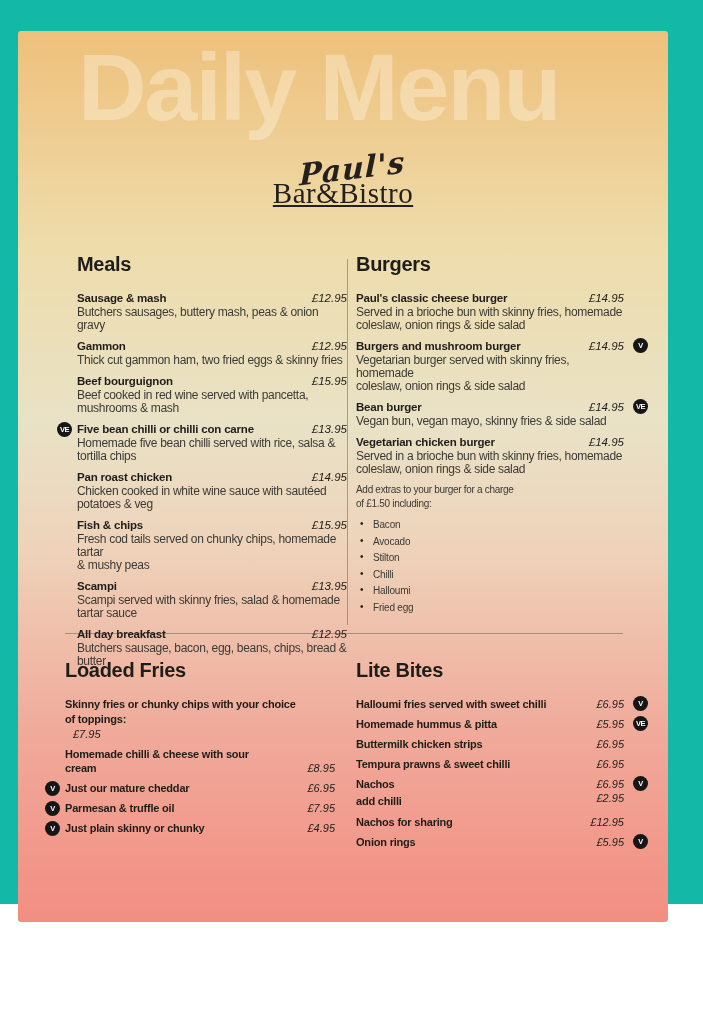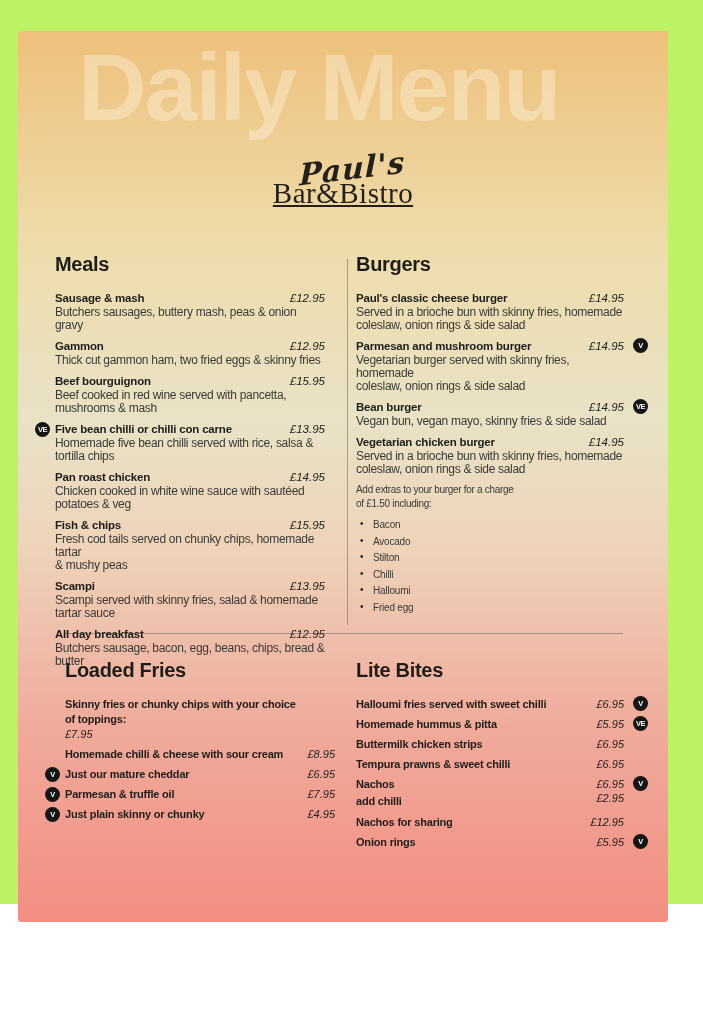--- a/index.html
+++ b/index.html
@@ -1,17 +1,17 @@
 <!DOCTYPE html>
 <html lang="en"><head>
 <meta charset="utf-8">
 <style>
   * { margin:0; padding:0; box-sizing:border-box; }
   html,body { width:703px; height:1024px; background:#ffffff; font-family:"Liberation Sans", sans-serif; }
-  .page { position:relative; width:703px; height:904px; background:#bef264; }
+  .page { position:relative; width:703px; height:904px; background:#14b8a6; }
   .card {
     position:absolute; left:18px; top:31px; width:650px; height:891px;
     border-radius:3px; overflow:hidden; color:#23211e;
     background:linear-gradient(180deg,
       #eec07b 0%, #eedcab 24%, #e9e2c6 44%,
       #eed3ba 58%, #f0ab9b 78%, #f28e82 100%);
   }
   .watermark {
     position:absolute; top:2px; left:60px; font-size:95px; font-weight:bold;
     letter-spacing:-2px; color:rgba(255,252,240,0.34); white-space:nowrap;
@@ -21,29 +21,29 @@
     display:inline-block; font-family:"DejaVu Serif", serif; font-style:italic;
     font-size:30px; font-weight:bold; transform:rotate(-7deg) skewX(-8deg);
     margin-left:18px; letter-spacing:1px;
   }
   .logo-name {
     font-family:"Liberation Serif", serif; font-size:29px; margin-top:-9px; letter-spacing:0.5px;text-decoration:underline;
   }
   .vrule { position:absolute; left:329px; top:228px; width:1px; height:366px; background:rgba(110,100,85,0.55); }
   .hrule { position:absolute; left:47px; top:602px; width:558px; height:1px; background:rgba(110,100,85,0.55); }
   .col { position:absolute; }
-  .col-tl { left:37px; top:222px; width:270px; }
+  .col-tl { left:59px; top:222px; width:270px; }
   .col-tr { left:338px; top:222px; width:268px; }
   .col-bl { left:47px; top:628px; width:270px; }
   .col-br { left:338px; top:628px; width:268px; }
   .sec-title { font-size:20px; font-weight:bold; letter-spacing:-0.3px; color:#1f1d1a; margin-bottom:15px; }
   .m-item { position:relative; margin-bottom:7px; }
   .row { position:relative; display:flex; justify-content:space-between; align-items:flex-end;gap:20px; }
   .iname { font-size:11.5px; font-weight:bold; letter-spacing:-0.2px; line-height:14px; white-space:pre-line; color:#1f1d1a; }
-  .iprice { font-size:11.5px; font-style:italic; line-height:14px; white-space:nowrap; color:#23211e; }
+  .iprice { font-size:11.5px; font-style:italic; line-height:14px; margin-left:8px; white-space:nowrap; color:#23211e; }
   .idesc { font-size:12px; letter-spacing:-0.3px; line-height:13px; color:#3c3a35; white-space:pre-line; margin-top:1px; }
   .badge {
     display:flex; align-items:center; justify-content:center;
     width:15px; height:15px; border-radius:50%; background:#161616; color:#ffffff;
     font-size:7.5px; font-weight:bold; letter-spacing:-0.5px; line-height:1;
   }
   .badge-left { position:absolute; left:-20px; top:0; }
   .badge-right { position:absolute; right:-24px; top:-1px; }
   .note { font-size:10px; letter-spacing:-0.3px; line-height:14px; color:#3c3a35; white-space:pre-line; margin:4px 0 8px 0; }
   .bullets { margin-left:4px; }
@@ -143,21 +143,21 @@
       <div class="m-item">
         <div class="row">
             <span class="iname">Paul's classic cheese burger</span>
             <span class="iprice">£14.95</span>
           </div>
         <div class="idesc">Served in a brioche bun with skinny fries, homemade
 coleslaw, onion rings &amp; side salad</div>
       </div>
       <div class="m-item">
         <div class="row">
-            <span class="iname">Parmesan and mushroom burger</span>
+            <span class="iname">Burgers and mushroom burger</span>
             <span class="iprice">£14.95</span>
             <span class="badge badge-right">V</span>
           </div>
         <div class="idesc">Vegetarian burger served with skinny fries, homemade
 coleslaw, onion rings &amp; side salad</div>
       </div>
       <div class="m-item">
         <div class="row">
             <span class="iname">Bean burger</span>
             <span class="iprice">£14.95</span>

